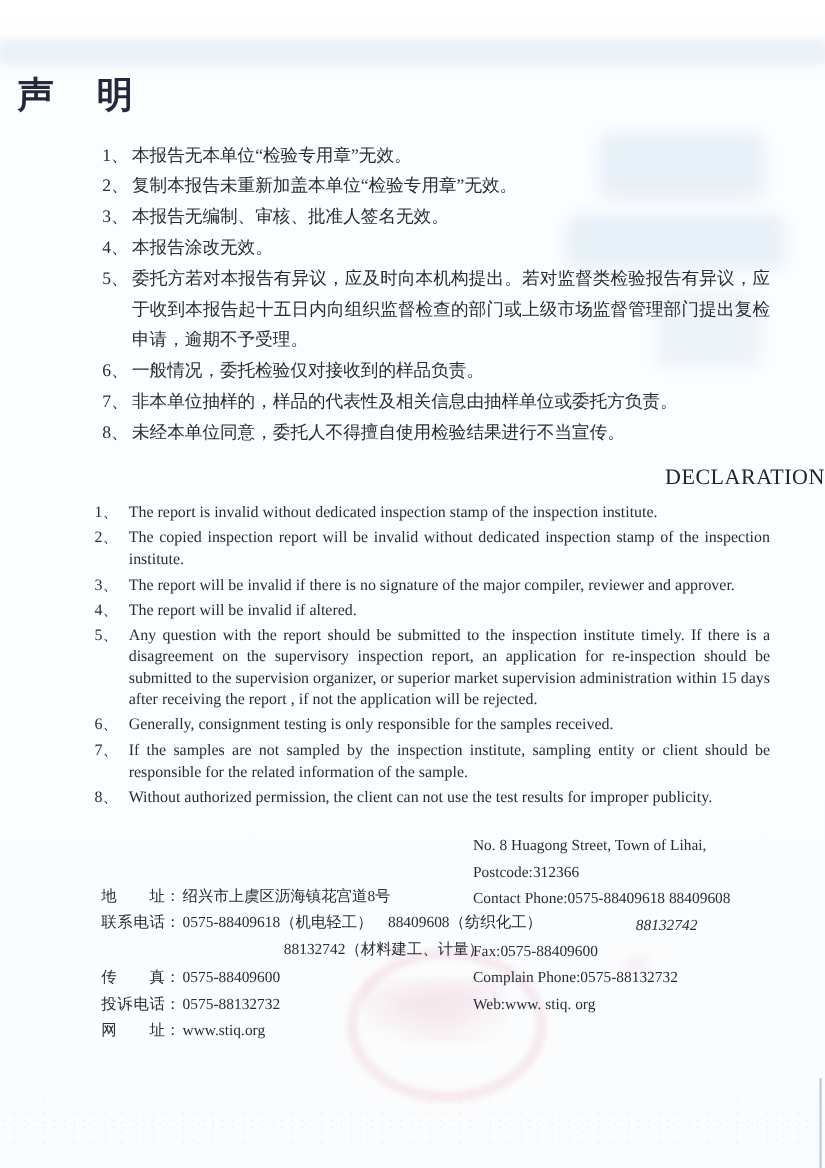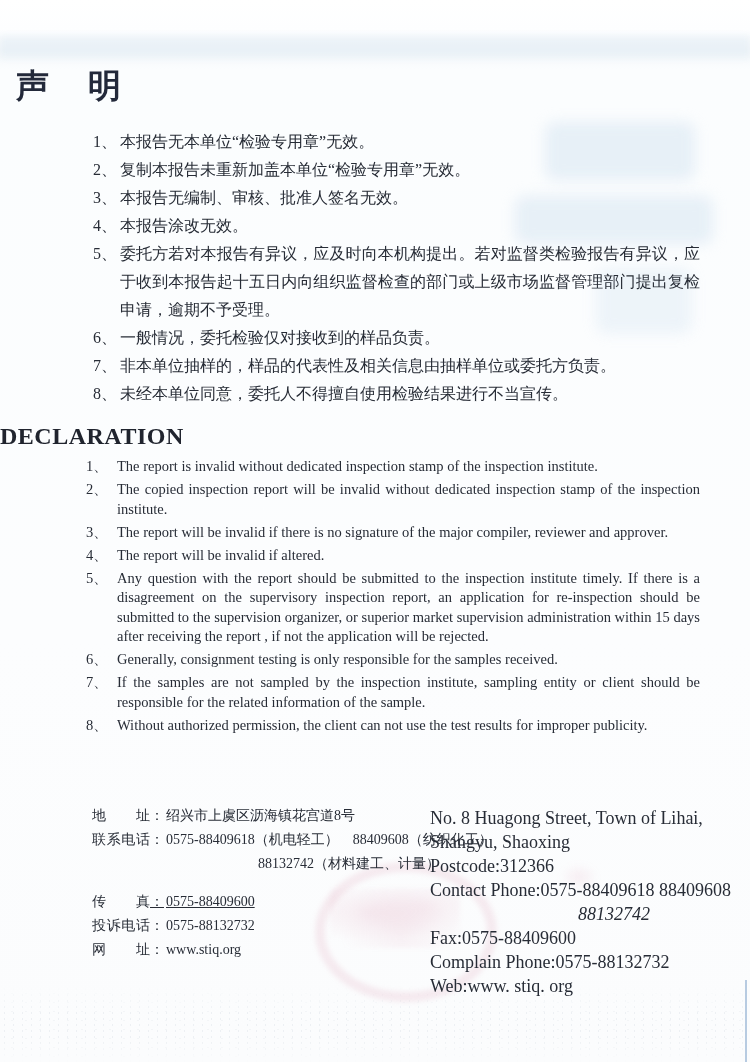--- a/index.html
+++ b/index.html
@@ -78,23 +78,23 @@
     text-align: left;
     font-size: 33px;
     font-weight: 700;
     letter-spacing: 3px;
     color: #23293a;
   }
   .en-title {
     position: absolute;
     left: 0; top: 423px; width: 750px;
     margin: 0;
-    text-align: left;
-    font-size: 24px;
-    font-weight: 700;
+    text-align: right;
+    font-size: 20px;
+    font-weight: 400;
     letter-spacing: 0.5px;
     color: #20242e;
   }
 
   
   .cn-list {
     position: absolute;
     left: 93px; top: 128px; right: 50px;
     font-size: 16px;
     line-height: 28px;
@@ -122,26 +122,26 @@
   }
   .contact-cn .c-row { margin-bottom: 4px; white-space: nowrap; }
   .contact-cn .c-label {
     display: inline-block;
     width: 58px;
     text-align: justify;
     text-align-last: justify;
   }
   .contact-cn .c-colon { margin-right: 2px; }
   .contact-cn .c-cont { padding-left: 94px; text-align: right; }
-  .contact-cn .gap-top { margin-top: 18px; text-decoration: underline; }
+  .contact-cn .gap-top { margin-top: 6px; }
 
   .contact-en {
     position: absolute;
-    left: 430px; top: 808px; width: 305px;
-    font-size: 18px;
+    left: 430px; top: 760px; width: 305px;
+    font-size: 14px;
     line-height: 20px;
   }
   .contact-en .e-row { margin-bottom: 4px; white-space: nowrap; }
   .contact-en .indent { padding-left: 148px; font-style: italic; }
 </style>
 </head>
 <body>
 
 <div class="page">
 
@@ -233,21 +233,20 @@
     <div class="c-row"><span class="c-label">地址</span><span class="c-colon">：</span><span class="c-val">绍兴市上虞区沥海镇花宫道8号</span></div>
     <div class="c-row"><span class="c-label">联系电话</span><span class="c-colon">：</span><span class="c-val">0575-88409618（机电轻工）　88409608（纺织化工）</span></div>
     <div class="c-row c-cont"><span class="c-val">88132742（材料建工、计量）</span></div>
     <div class="c-row gap-top"><span class="c-label">传真</span><span class="c-colon">：</span><span class="c-val">0575-88409600</span></div>
     <div class="c-row"><span class="c-label">投诉电话</span><span class="c-colon">：</span><span class="c-val">0575-88132732</span></div>
     <div class="c-row"><span class="c-label">网址</span><span class="c-colon">：</span><span class="c-val">www.stiq.org</span></div>
   </div>
 
   <div class="contact-en">
     <div class="e-row">No. 8 Huagong Street, Town of Lihai,</div>
-    <div class="e-row">Shangyu, Shaoxing</div>
     <div class="e-row">Postcode:312366</div>
     <div class="e-row">Contact Phone:0575-88409618 88409608</div>
     <div class="e-row indent">88132742</div>
     <div class="e-row">Fax:0575-88409600</div>
     <div class="e-row">Complain Phone:0575-88132732</div>
     <div class="e-row">Web:www. stiq. org</div>
   </div>
 
 </div>
 

